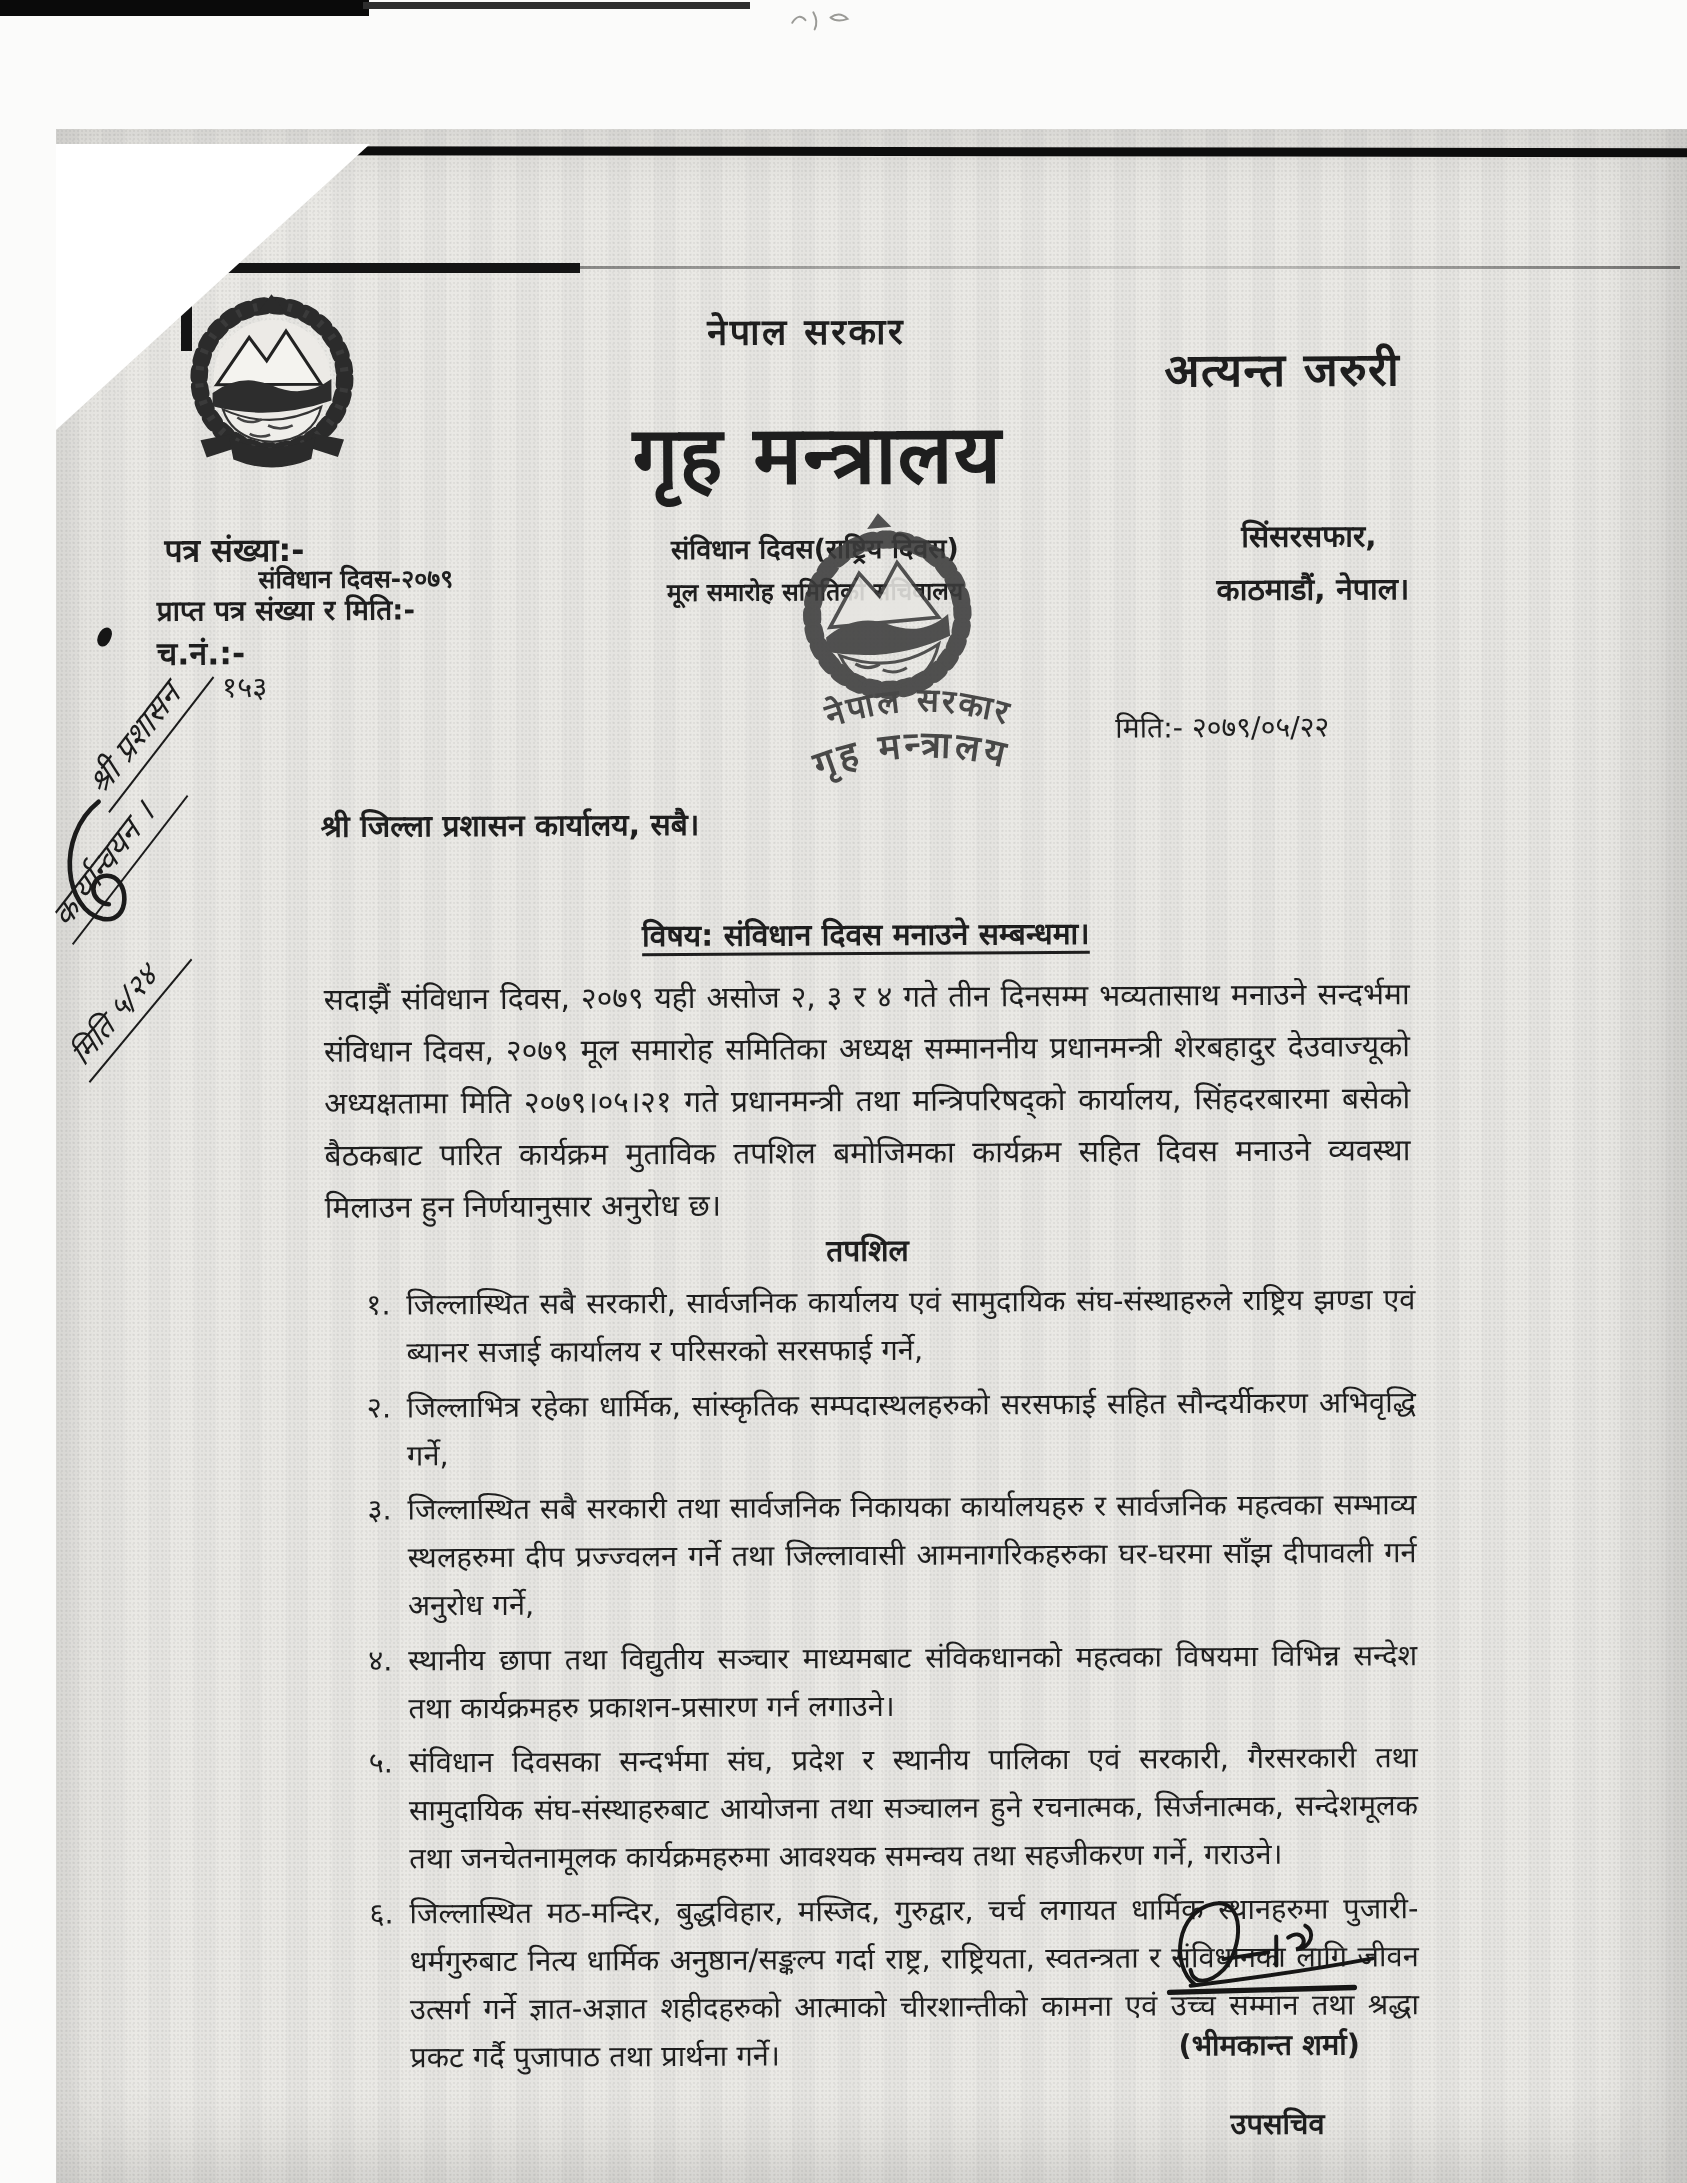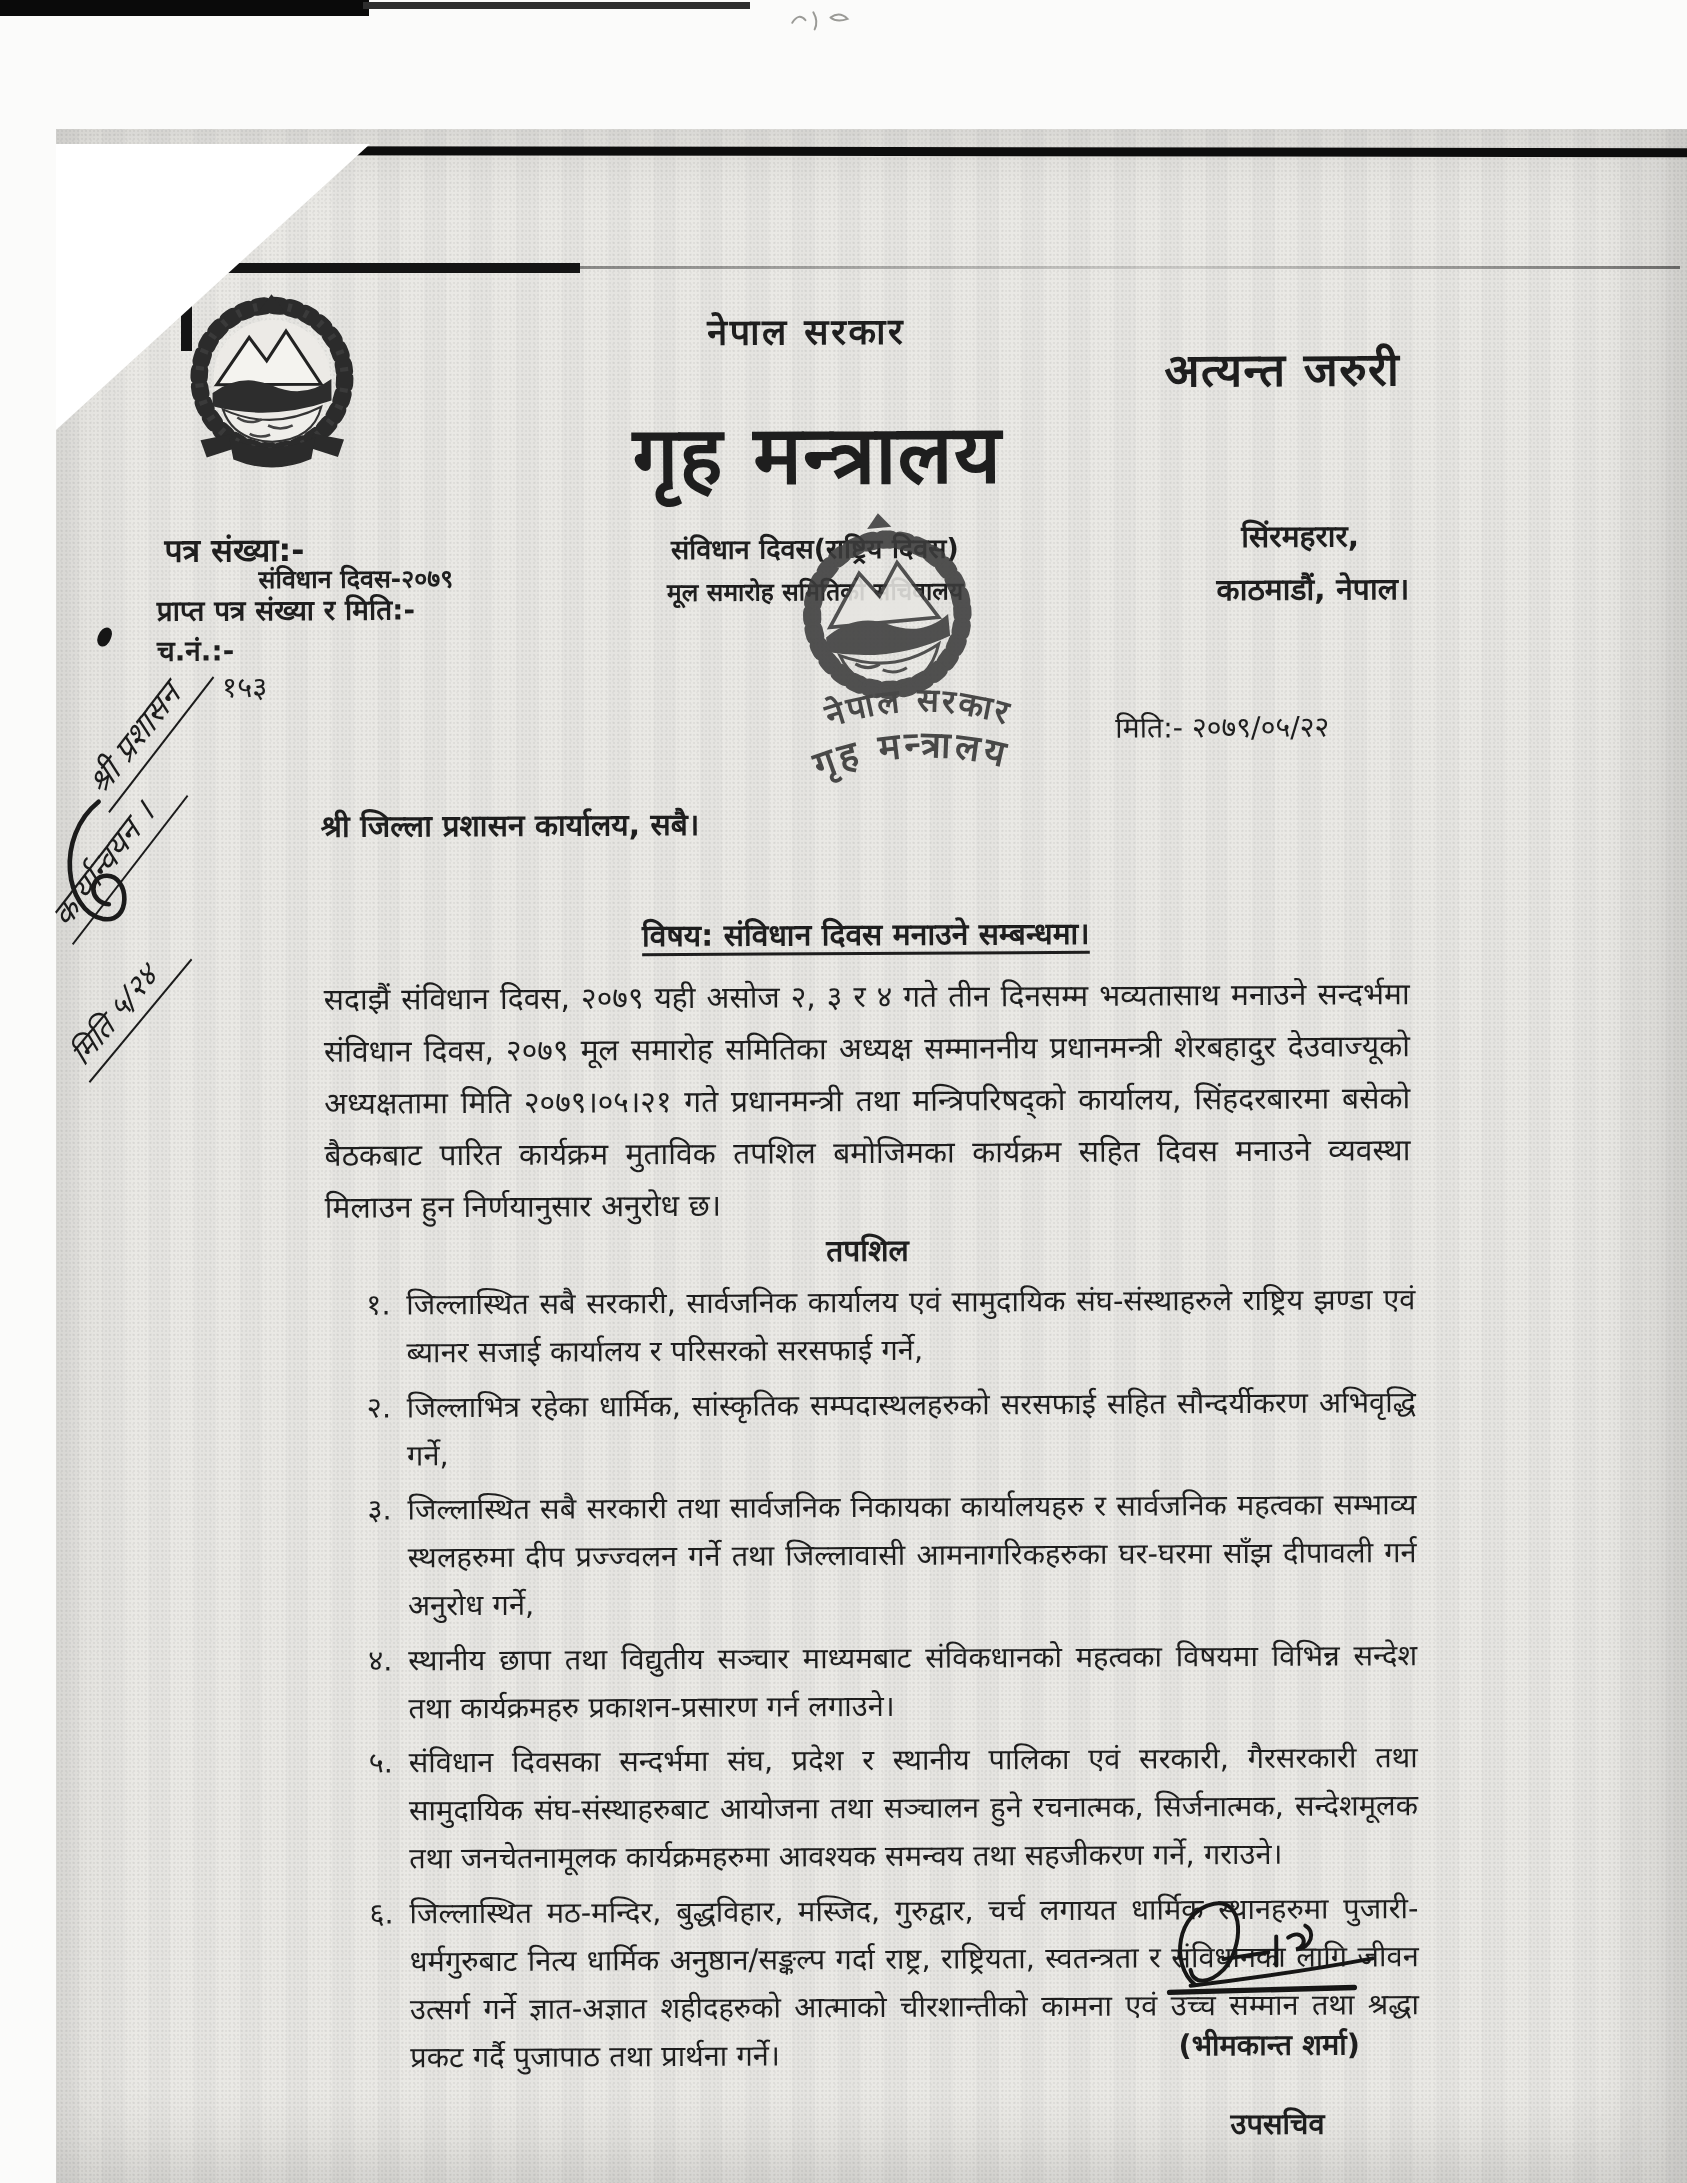--- a/index.html
+++ b/index.html
@@ -47,21 +47,21 @@
   
   .t-govt{left:595px;top:306px;width:430px;text-align:center;font-size:36px;letter-spacing:2.6px;}
   .t-ministry{left:569px;top:396px;width:503px;text-align:center;font-size:81px;letter-spacing:1.3px;}
   .t-sub1{left:586px;top:529px;width:463px;text-align:center;font-size:27px;}
   .t-sub2{left:586px;top:574px;width:463px;text-align:center;font-size:24.5px;}
   .t-urgent{left:1168px;top:339px;width:370px;font-size:46px;letter-spacing:1.3px;}
 
   .t-pn{left:167px;top:524px;font-size:32px;text-align:right;}
   .t-pnv{left:261px;top:558px;font-size:25px;}
   .t-rcv{left:159px;top:587px;font-size:28px;}
-  .t-chn{left:159px;top:627px;font-size:28px;}
+  .t-chn{left:159px;top:627px;font-size:32px;}
   .t-chnv{left:224px;top:663px;font-size:29px;}
 
   .t-addr1{left:1244px;top:517px;font-size:30px;}
   .t-addr2{left:1219px;top:570px;font-size:30px;}
   .t-date{left:1117px;top:709px;font-size:28.4px;}
 
   .t-recipient{left:322px;top:802px;font-size:30px;}
   .t-subject{left:324px;top:913px;width:1085px;text-align:center;font-size:30px;text-decoration:underline;text-underline-offset:6.6px;}
   .t-para{left:324px;top:971px;width:1086px;font-size:30px;line-height:52px;text-align:justify;}
   .t-tapsil{left:324px;top:1229px;width:1085px;text-align:center;font-size:30px;}
@@ -123,21 +123,21 @@
   <div class="abs b t-sub1">संविधान दिवस(राष्ट्रिय दिवस)</div>
   <div class="abs b t-sub2">मूल समारोह समितिको सचिवालय</div>
   <div class="abs b t-urgent">अत्यन्त जरुरी</div>
 
   <div class="abs b t-pn">पत्र संख्या:-</div>
   <div class="abs b t-pnv">संविधान दिवस-२०७९</div>
   <div class="abs b t-rcv">प्राप्त पत्र संख्या र मिति:-</div>
   <div class="abs b t-chn">च.नं.:-</div>
   <div class="abs t-chnv">१५३</div>
 
-  <div class="abs b t-addr1">सिंरमहरार,</div>
+  <div class="abs b t-addr1">सिंसरसफार,</div>
   <div class="abs b t-addr2">काठमाडौं, नेपाल।</div>
   <div class="abs t-date">मिति:- २०७९/०५/२२</div>
 
   <svg class="abs" style="left:744px;top:508px;transform:rotate(-5deg);opacity:.88;" width="298" height="291" viewBox="0 0 240 240">
     <g stroke="#3c3c3c" fill="none">
       <circle cx="120" cy="88" r="62" stroke-width="15" stroke-dasharray="6 8" stroke-linecap="round"></circle>
       <circle cx="120" cy="88" r="62" stroke-width="7" stroke-dasharray="3 11" stroke-dashoffset="5"></circle>
       <path d="M72 94 L100 52 L115 72 L132 46 L162 94 Z" stroke-width="3" fill="#e7e6e2"></path>
       <path d="M68 102 Q95 84 120 96 Q147 109 170 92 L170 110 Q120 128 68 114 Z" fill="#3c3c3c" stroke="none"></path>
       <path d="M78 118 Q120 138 160 116 Q150 146 120 148 Q88 146 78 118 Z" stroke-width="2.5"></path>

